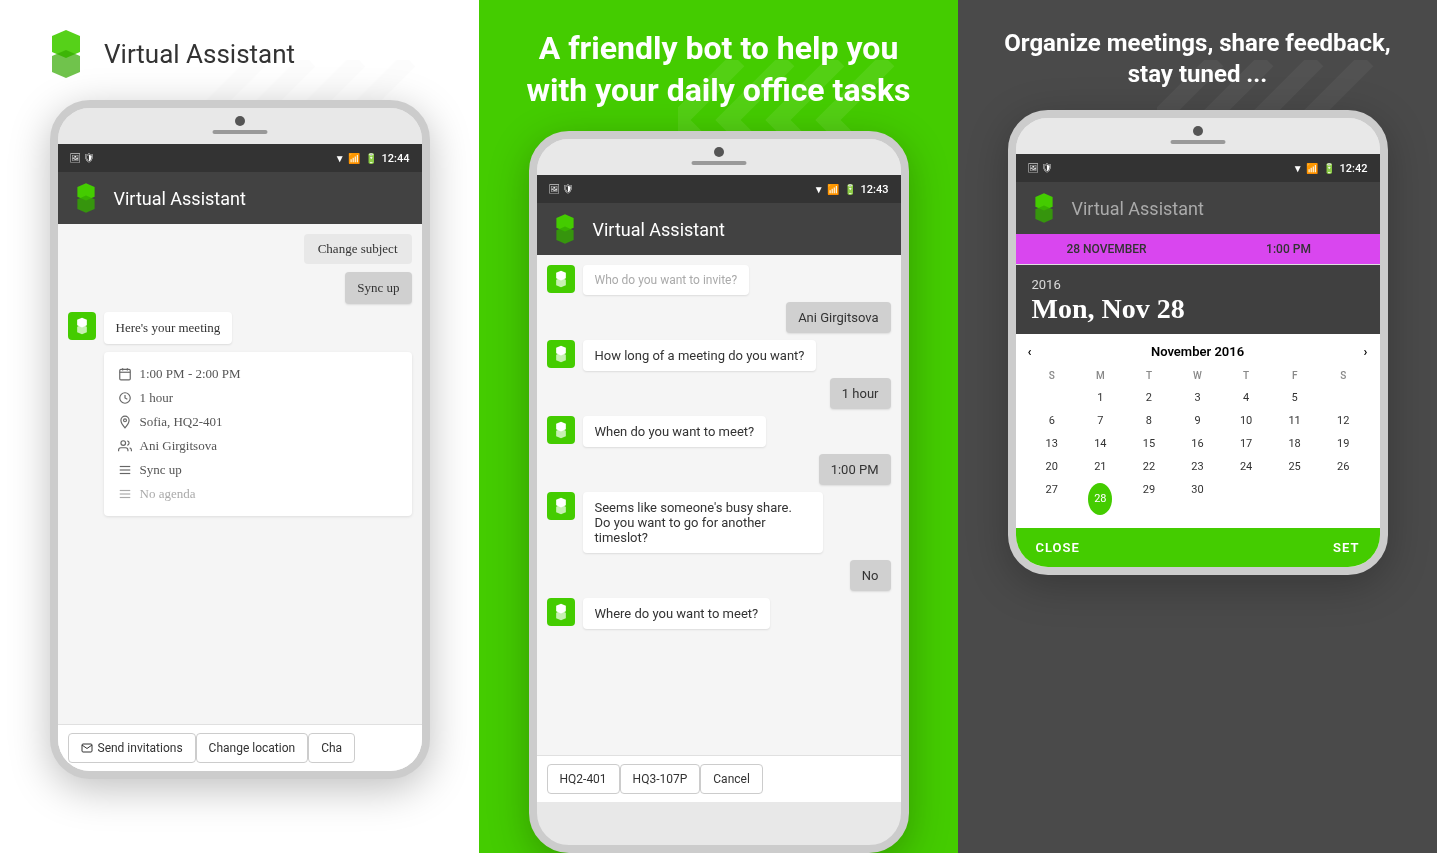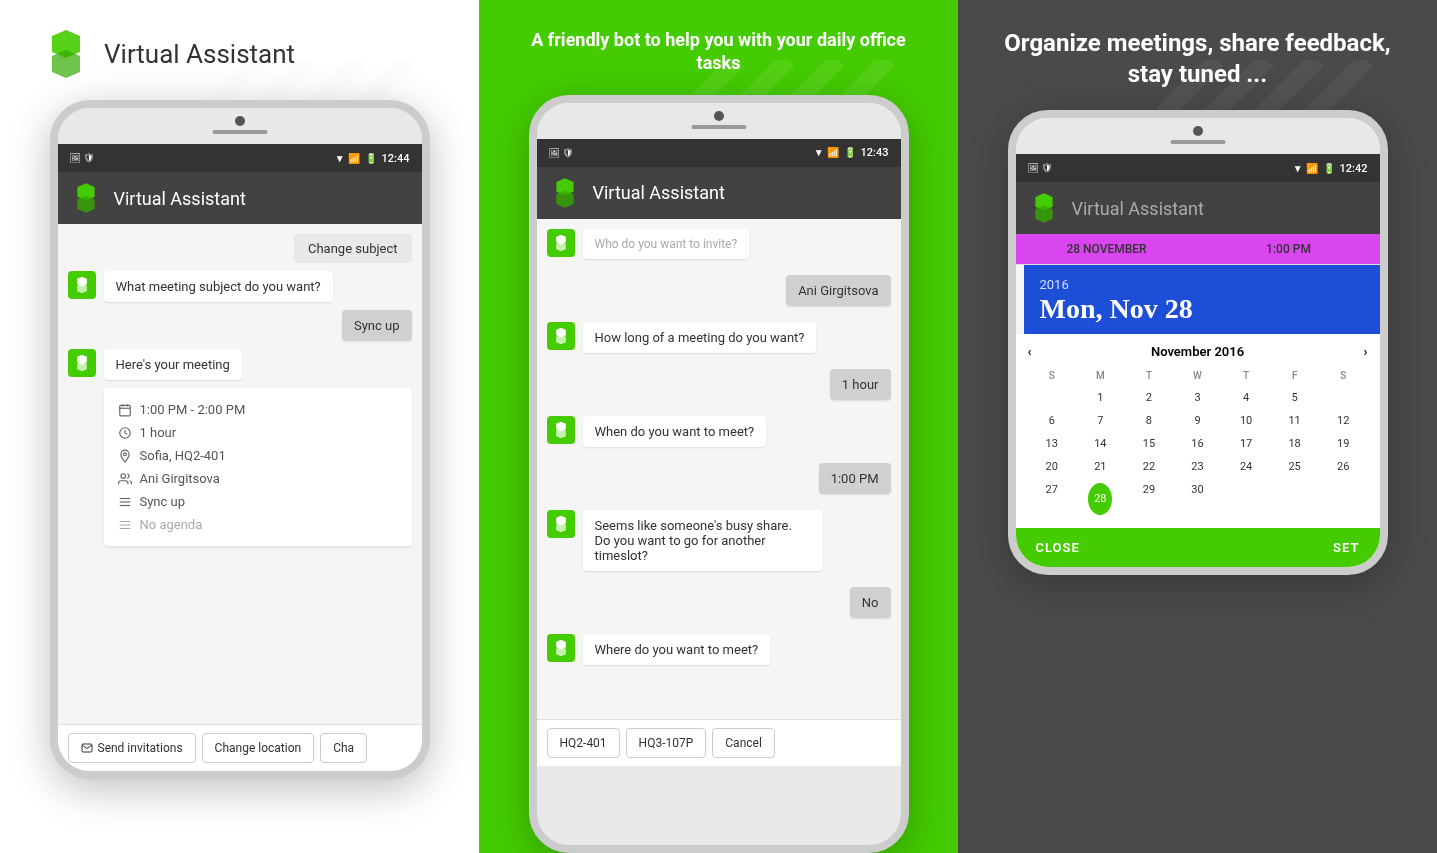--- a/index.html
+++ b/index.html
@@ -88,21 +88,21 @@
       position: absolute;
       right: -20px;
       top: 60px;
       opacity: 0.15;
       pointer-events: none;
     }
 
     
     .panel-header-text {
       color: white;
-      font-size: 18px;
+      font-size: 32px;
       font-weight: 700;
       text-align: center;
       padding: 28px 40px 20px;
       line-height: 1.3;
     }
 
     
     .panel-header-text-dark {
       color: white;
       font-size: 24px;
@@ -228,21 +228,20 @@
       font-size: 13px;
       color: #555;
     }
 
     
     .action-bar {
       background: white;
       border-top: 1px solid #e0e0e0;
       padding: 8px 10px;
       display: flex;
-      gap: 6px;
       flex-wrap: nowrap;
       overflow: hidden;
     }
 
     .action-btn {
       background: white;
       border: 1px solid #ccc;
       border-radius: 4px;
       padding: 7px 12px;
       font-size: 12px;
@@ -315,23 +314,22 @@
       top: 22px;
     }
 
     .phone-inner {
       background: #f5f5f5;
       overflow: hidden;
     }
 
     
     .calendar-header-bar {
-      background: #1d4ed8;
+      background: #404040;
       padding: 12px 16px 8px;
-      margin-left: 8px;
     }
 
     .calendar-year {
       color: rgba(255,255,255,0.8);
       font-size: 13px;
     }
 
     .calendar-date-big {
       color: white;
       font-size: 28px;
@@ -465,35 +463,26 @@
 
       <div class="app-toolbar">
         <svg width="32" height="32" viewBox="0 0 52 52" fill="none">
           <polygon points="12,8 26,2 40,8 40,24 26,30 12,24" fill="#44cc00"></polygon>
           <polygon points="12,28 26,22 40,28 40,44 26,50 12,44" fill="#33aa00" opacity="0.8"></polygon>
         </svg>
         <span class="app-toolbar-title">Virtual Assistant</span>
       </div>
 
       <div class="phone-inner">
-        <div class="phone-screen" style="padding:10px;">
+        <div class="phone-screen" style="padding:10px;font-family:Liberation Serif, serif;">
 
           <div style="display:flex;justify-content:flex-end;">
             <div class="top-action-btn">Change subject</div>
           </div>
 
-          <div class="chat-row">
-            <div class="bot-avatar">
-              <svg viewBox="0 0 52 52" fill="none" width="18" height="18">
-                <polygon points="12,8 26,2 40,8 40,24 26,30 12,24" fill="white"></polygon>
-                <polygon points="12,28 26,22 40,28 40,44 26,50 12,44" fill="rgba(255,255,255,0.7)"></polygon>
-              </svg>
-            </div>
-            <div class="chat-bubble">What meeting subject do you want?</div>
-          </div>
 
           <div class="chat-row right">
             <div class="chat-bubble right">Sync up</div>
           </div>
 
           <div class="chat-row">
             <div class="bot-avatar">
               <svg viewBox="0 0 52 52" fill="none" width="18" height="18">
                 <polygon points="12,8 26,2 40,8 40,24 26,30 12,24" fill="white"></polygon>
                 <polygon points="12,28 26,22 40,28 40,44 26,50 12,44" fill="rgba(255,255,255,0.7)"></polygon>
@@ -613,21 +602,21 @@
         </div>
       </div>
       <div class="app-toolbar">
         <svg width="32" height="32" viewBox="0 0 52 52" fill="none">
           <polygon points="12,8 26,2 40,8 40,24 26,30 12,24" fill="#44cc00"></polygon>
           <polygon points="12,28 26,22 40,28 40,44 26,50 12,44" fill="#33aa00" opacity="0.8"></polygon>
         </svg>
         <span class="app-toolbar-title">Virtual Assistant</span>
       </div>
       <div class="phone-inner">
-        <div class="phone-screen" style="padding:10px; gap:16px;">
+        <div class="phone-screen" style="padding:10px; gap:7px;">
 
           <div class="chat-row">
             <div class="bot-avatar">
               <svg viewBox="0 0 52 52" fill="none" width="18" height="18">
                 <polygon points="12,8 26,2 40,8 40,24 26,30 12,24" fill="white"></polygon>
                 <polygon points="12,28 26,22 40,28 40,44 26,50 12,44" fill="rgba(255,255,255,0.7)"></polygon>
               </svg>
             </div>
             <div class="chat-bubble" style="font-size:12px;color:#aaa;">Who do you want to invite?</div>
           </div>

